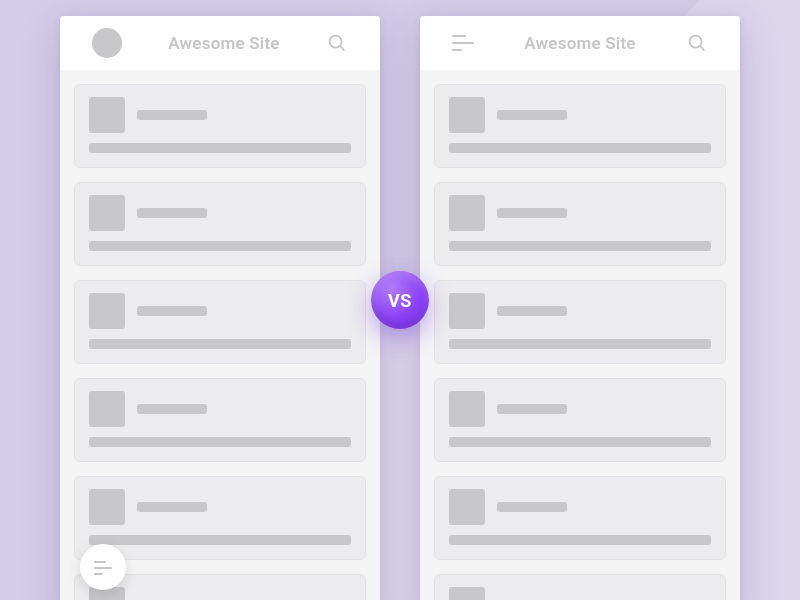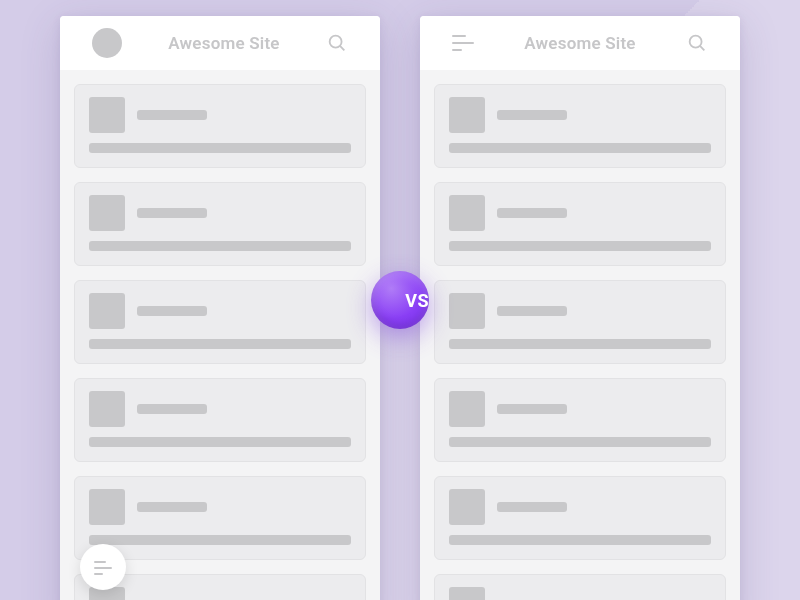--- a/index.html
+++ b/index.html
@@ -124,21 +124,21 @@
   .vs-badge {
     position: absolute;
     left: 50%; top: 50%;
     transform: translate(-50%, -50%);
     width: 58px; height: 58px;
     border-radius: 50%;
     background: radial-gradient(circle at 35% 30%, #b07cf7 0%, #8a3ff5 55%, #7a2ff0 100%);
     box-shadow: 0 8px 24px rgba(120,60,220,0.45), inset 0 -4px 10px rgba(0,0,0,0.15), inset 0 4px 10px rgba(255,255,255,0.25);
     display: flex;
     align-items: center;
-    justify-content: flex-end;
+    justify-content: center;
     color: #ffffff;
     font-weight: 700;
     font-size: 18px;
     letter-spacing: 0.5px;
     z-index: 5;
   }
 </style>
 </head>
 <body>
 

